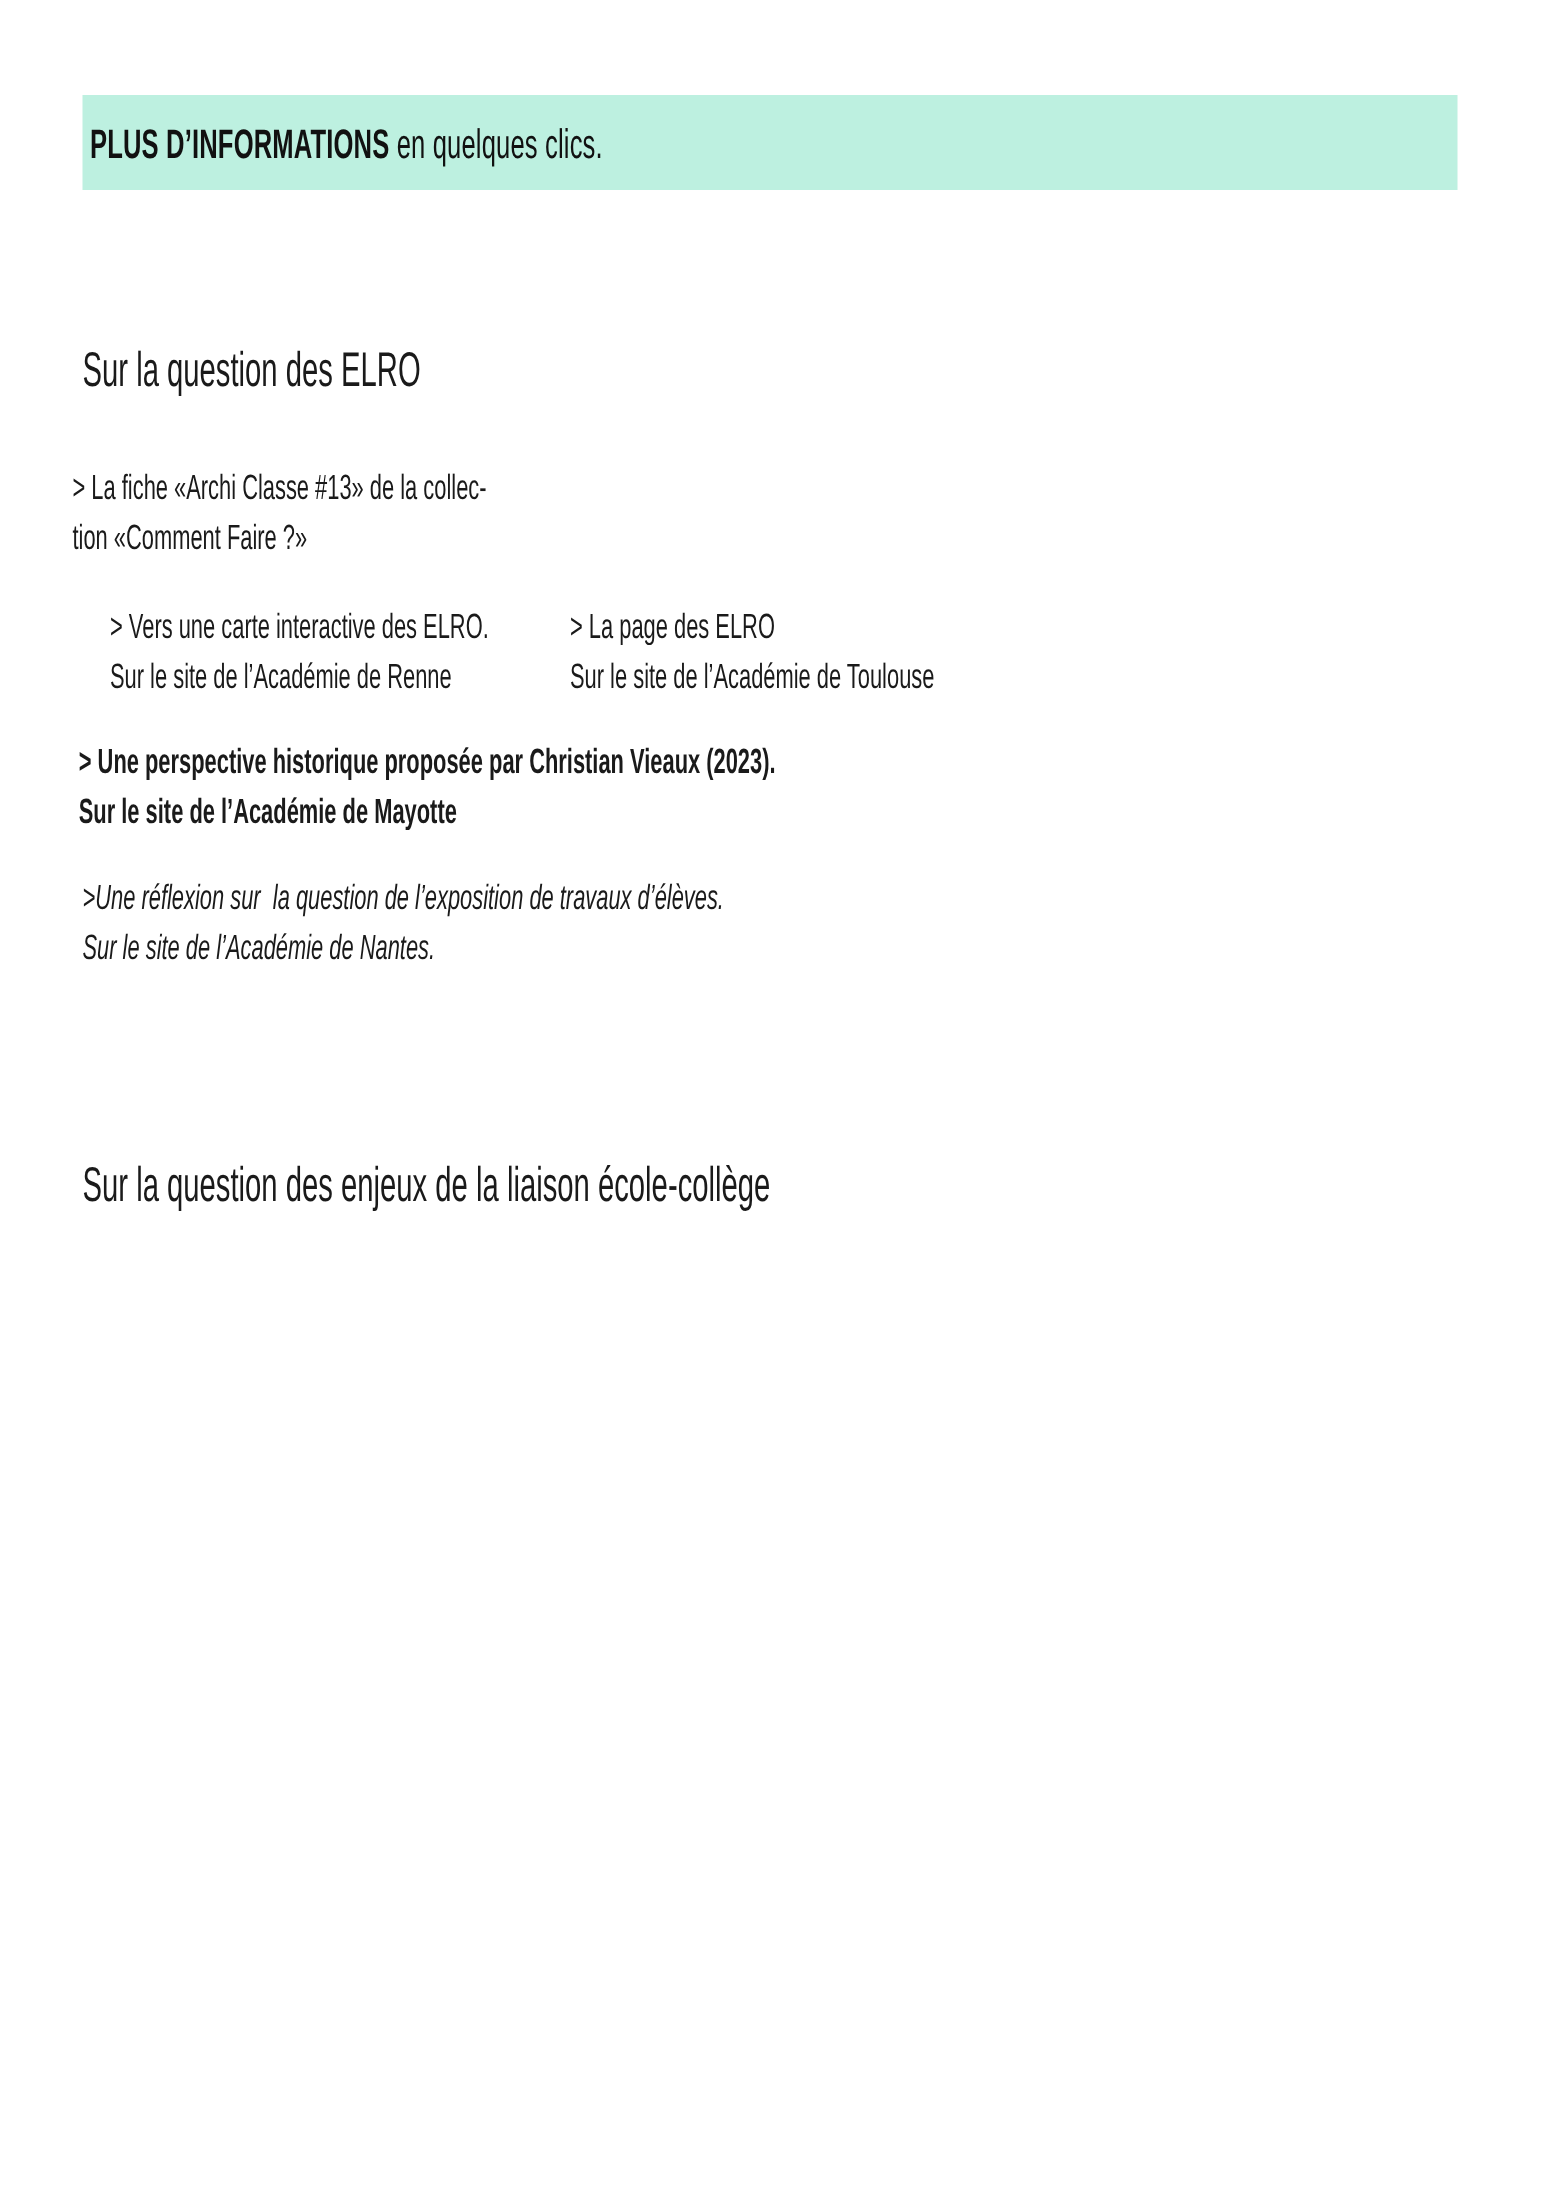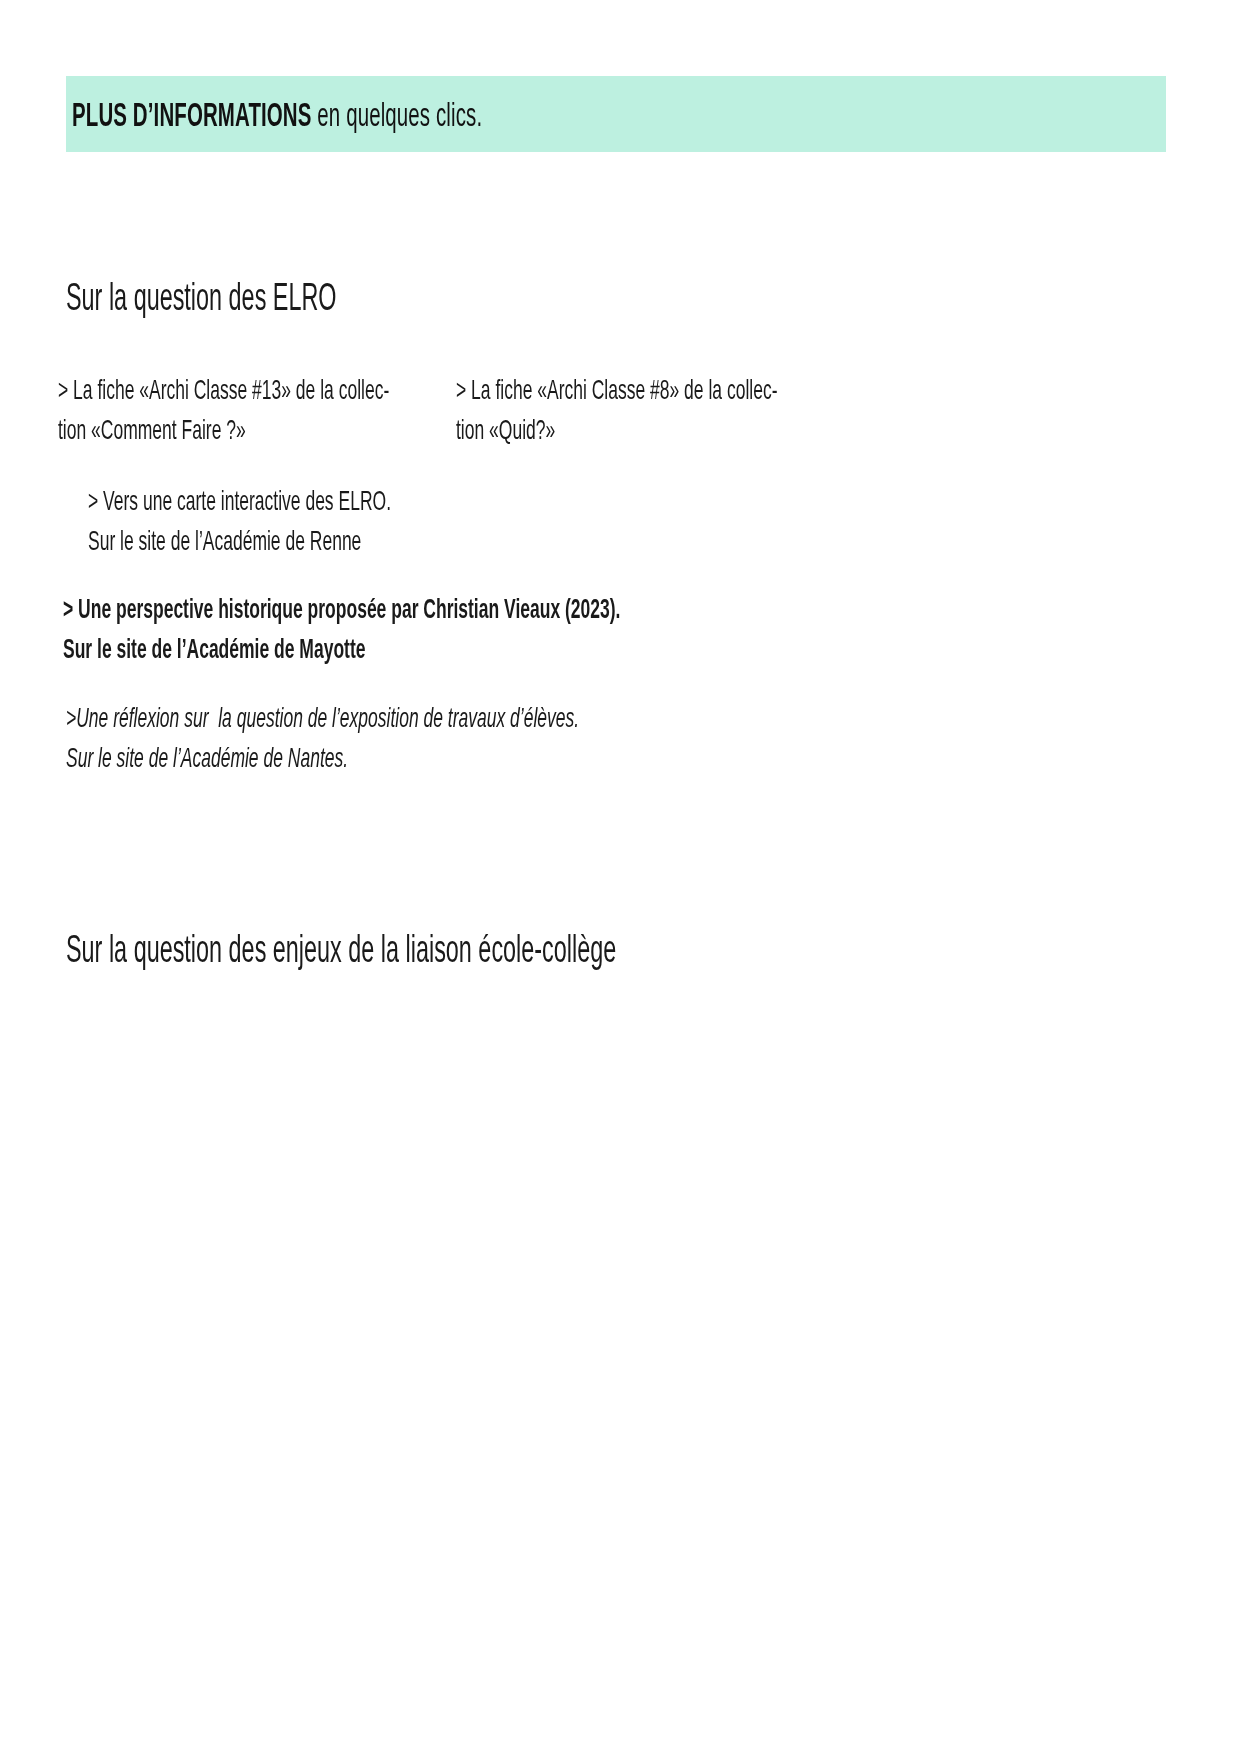--- a/index.html
+++ b/index.html
@@ -107,30 +107,30 @@
     <div class="header-title"><span class="strong">PLUS D’INFORMATIONS</span><span class="light"> en quelques clics.</span></div>
   </div>
 
   <div class="section-heading" id="heading-elro">Sur la question des ELRO</div>
 
   <div class="block" id="block-fiche13">
     <span class="line">&gt; La fiche «Archi Classe #13» de la collec-</span>
     <span class="line">tion «Comment Faire ?»</span>
   </div>
 
-  <div class="block" id="block-fiche8">
-    <span class="line">&gt; La fiche «Archi Classe #8» de la collec-</span>
-    <span class="line">tion «Quid?»</span>
-  </div>
 
   <div class="block" id="block-carte">
     <span class="line">&gt; Vers une carte interactive des ELRO.</span>
     <span class="line">Sur le site de l’Académie de Renne</span>
   </div>
 
+  <div class="block" id="block-page">
+    <span class="line">&gt; La page des ELRO</span>
+    <span class="line">Sur le site de l’Académie de Toulouse</span>
+  </div>
 
   <div class="block" id="block-mayotte">
     <span class="line">&gt; Une perspective historique proposée par Christian Vieaux (2023).</span>
     <span class="line">Sur le site de l’Académie de Mayotte</span>
   </div>
 
   <div class="block" id="block-nantes">
     <span class="line">&gt;Une réflexion sur  la question de l’exposition de travaux d’élèves.</span>
     <span class="line">Sur le site de l’Académie de Nantes.</span>
   </div>

